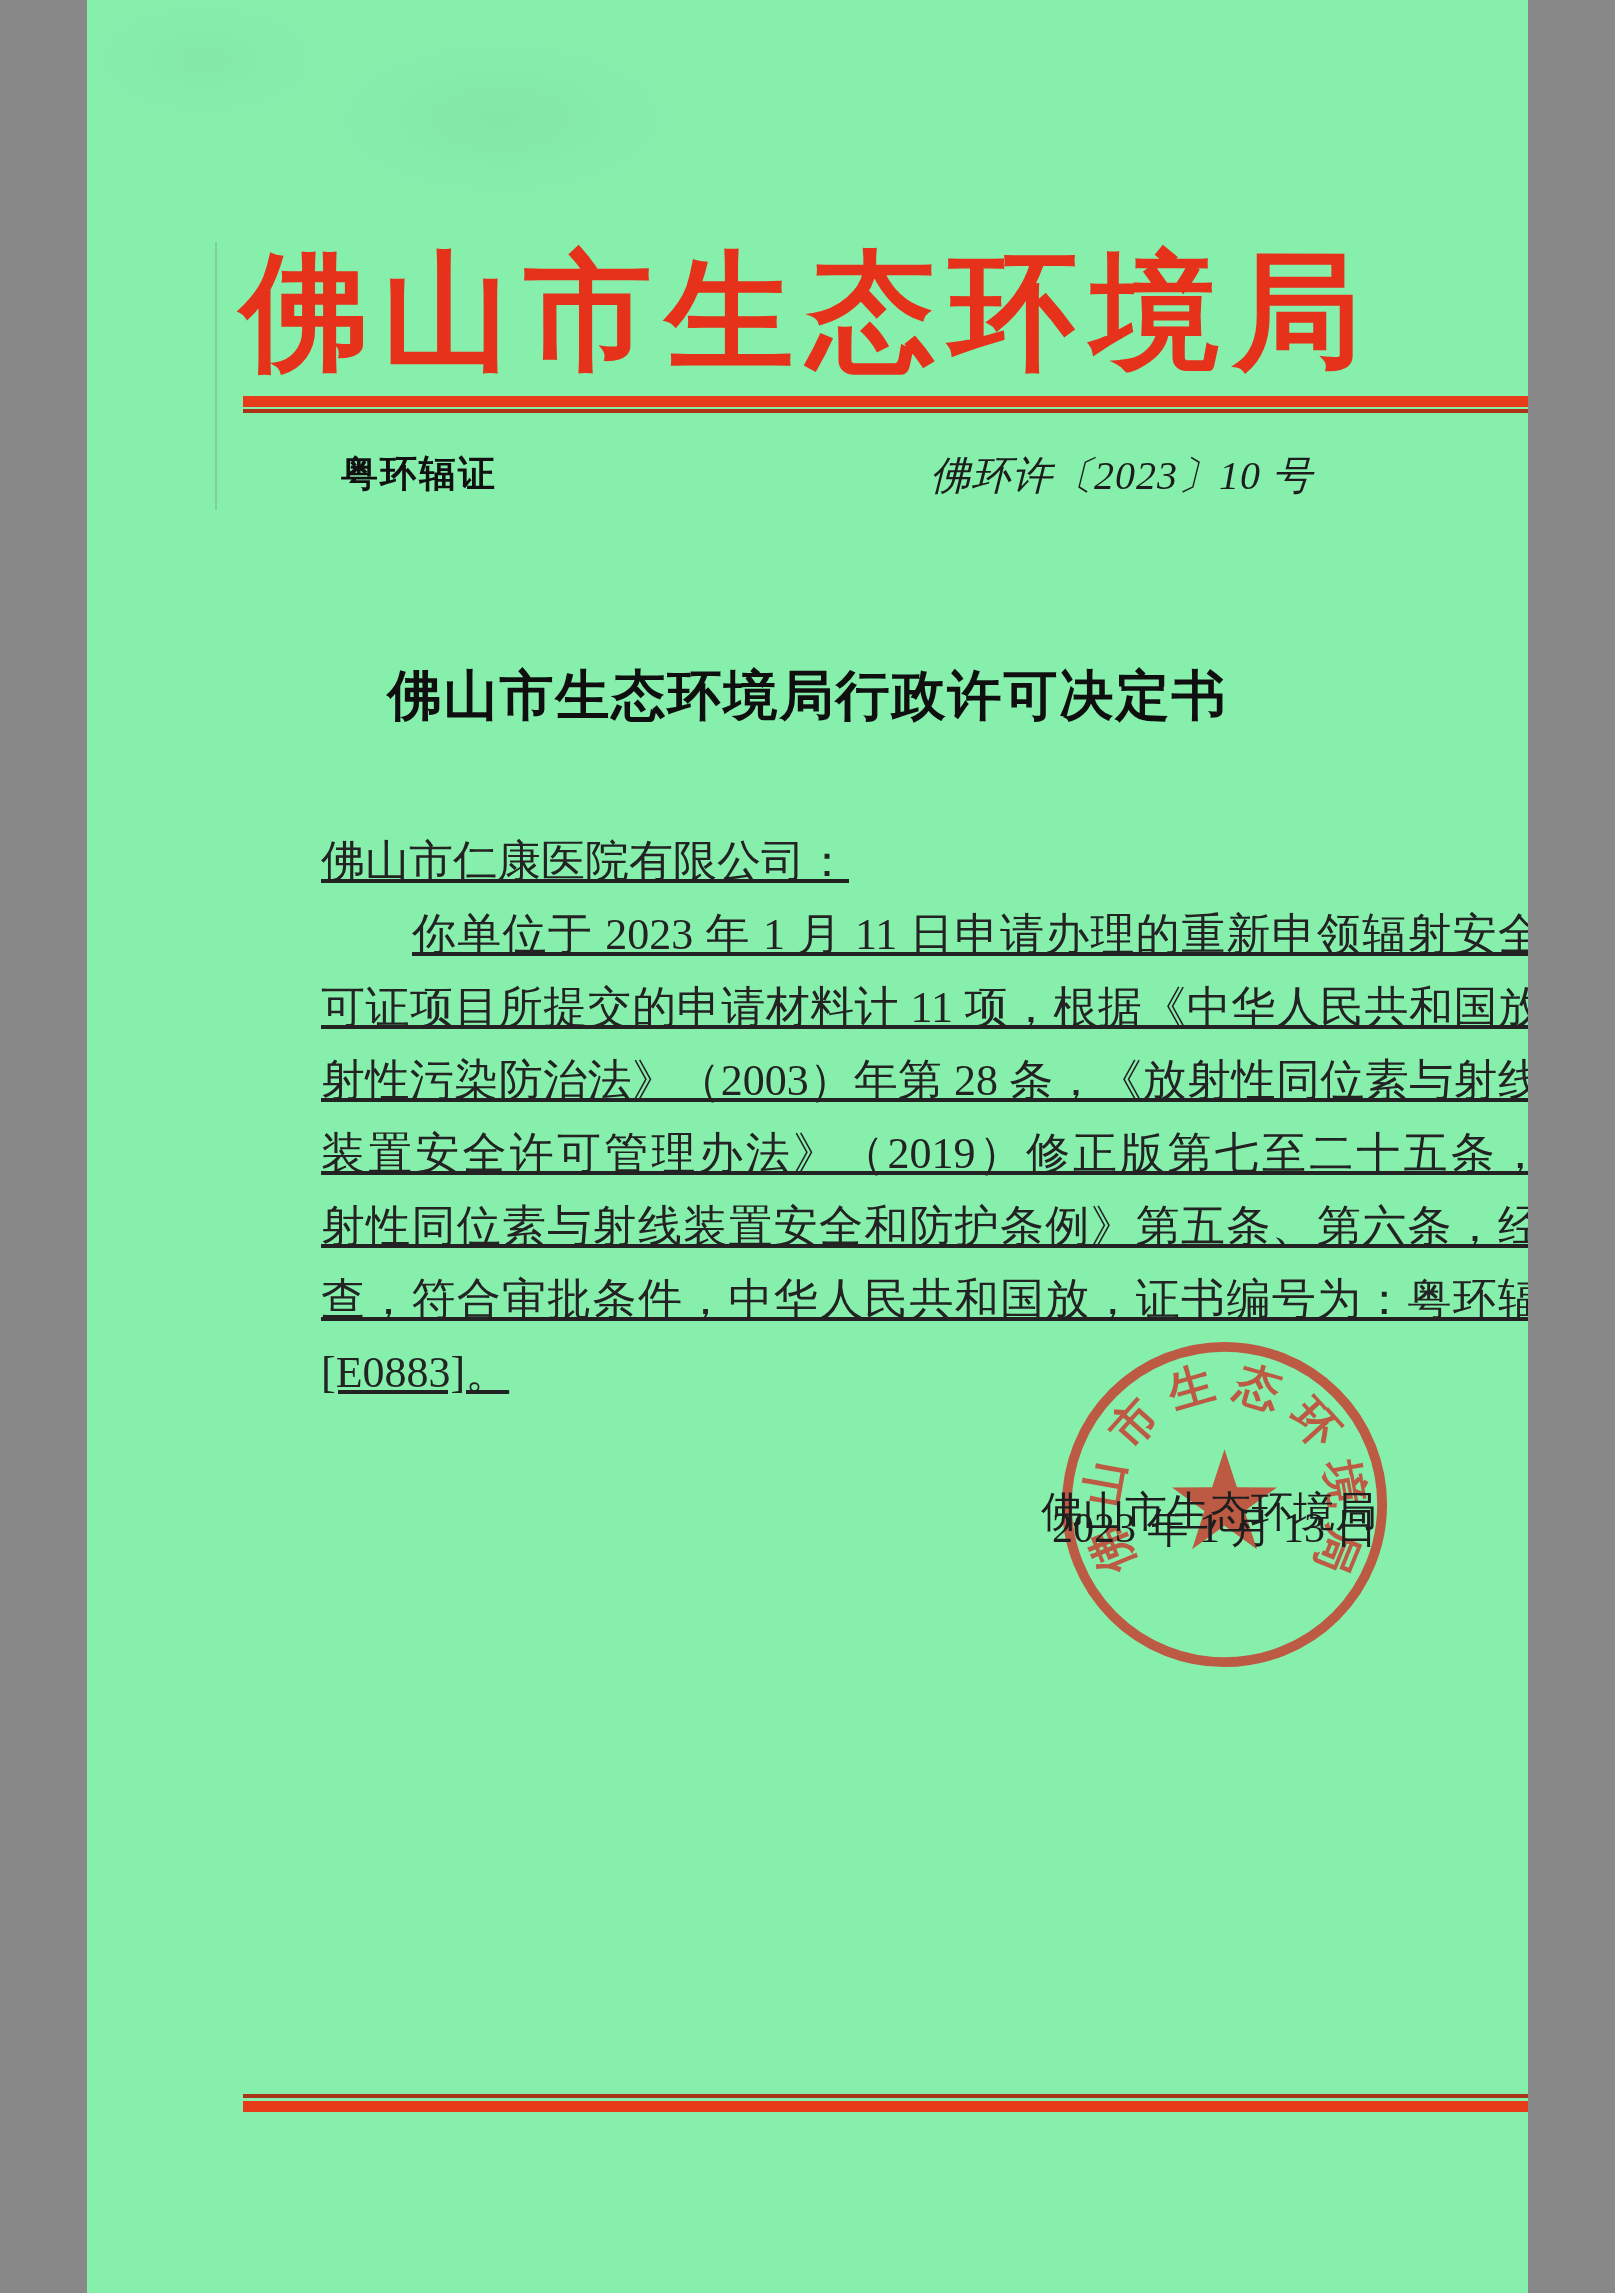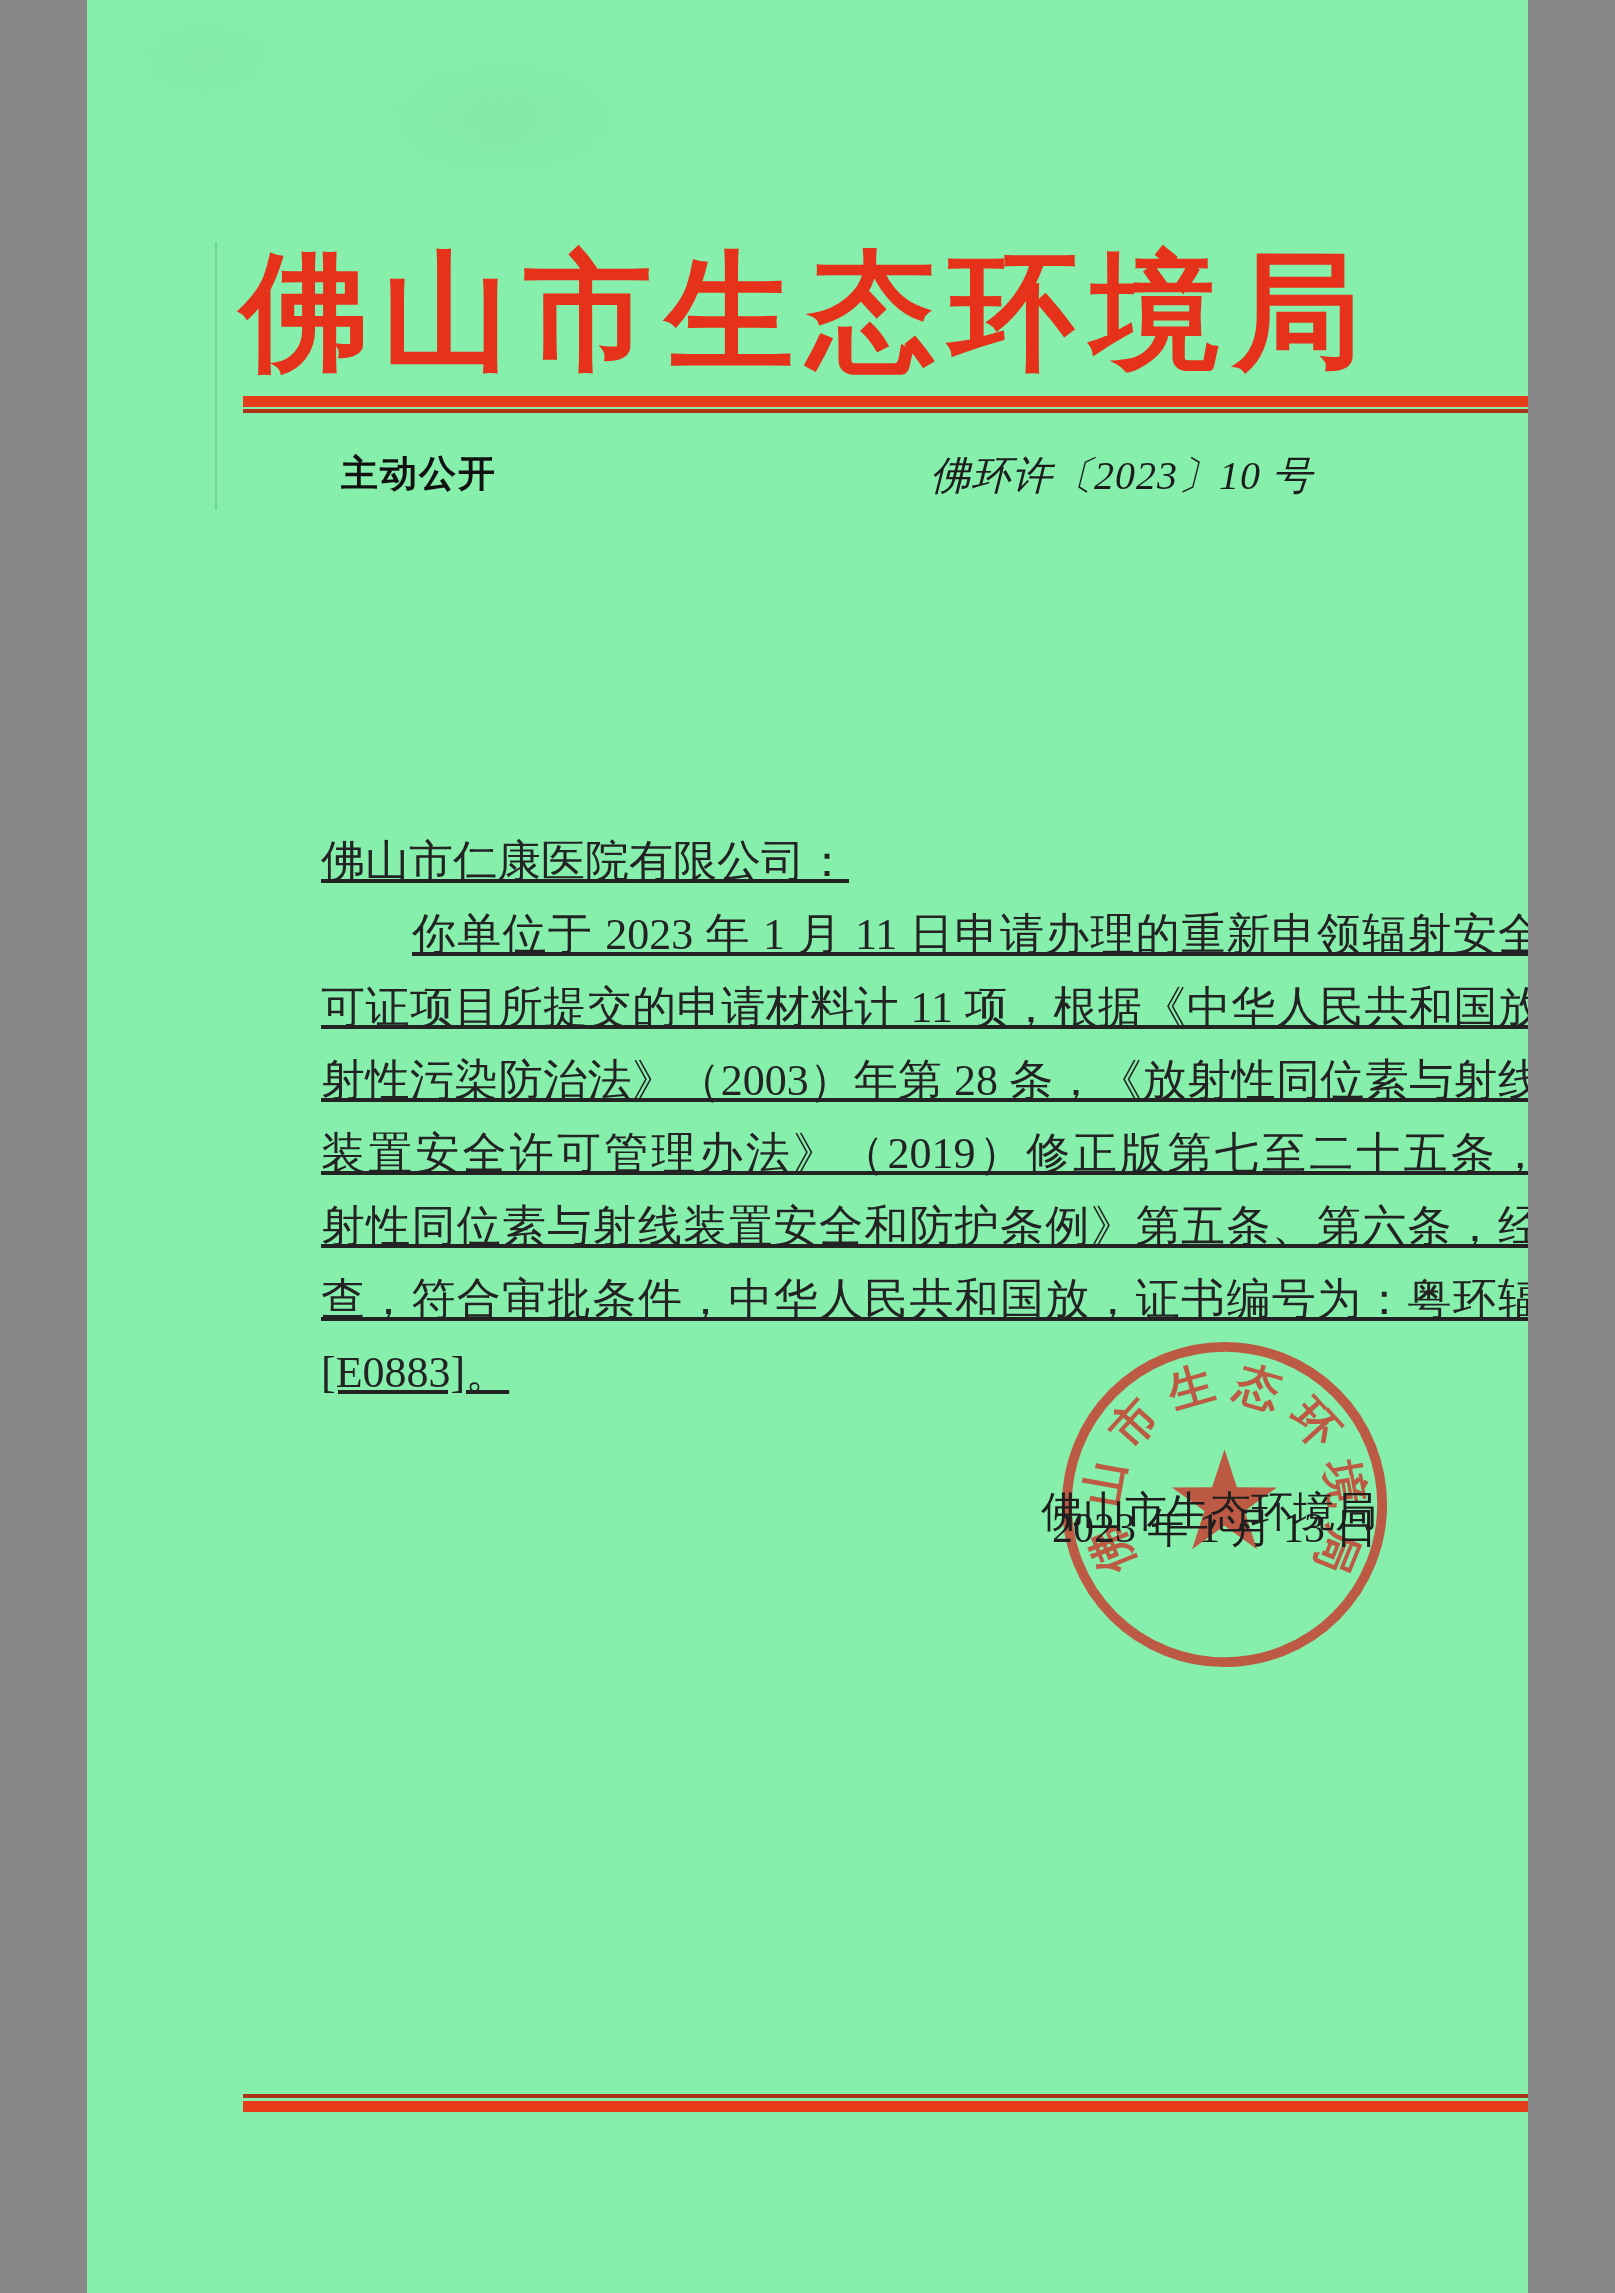--- a/index.html
+++ b/index.html
@@ -155,24 +155,25 @@
   <div class="smudge-topleft"></div>
   <div class="scan-edge-left"></div>
 
   <div class="agency-header">佛山市生态环境局</div>
 
   <div class="rule-top">
     <div class="rule-bar-thick"></div>
     <div class="rule-bar-thin"></div>
   </div>
 
-  <div class="publicity-label">主动公开</div>
+  <div class="publicity-label">粤环辐证</div>
 
   <div class="doc-number">佛环许〔2023〕10 号</div>
 
+  <div class="doc-title">佛山市生态环境局行政许可决定书</div>
 
   <div class="body-text">
     <div class="body-line">佛山市仁康医院有限公司：</div>
     <div class="body-line indent justify">你单位于 2023 年 1 月 11 日申请办理的重新申领辐射安全许</div>
     <div class="body-line justify">可证项目所提交的申请材料计 11 项，根据《中华人民共和国放</div>
     <div class="body-line justify">射性污染防治法》（2003）年第 28 条，《放射性同位素与射线</div>
     <div class="body-line justify">装置安全许可管理办法》（2019）修正版第七至二十五条，《放</div>
     <div class="body-line justify">射性同位素与射线装置安全和防护条例》第五条、第六条，经审</div>
     <div class="body-line justify">查，符合审批条件，中华人民共和国放，证书编号为：粤环辐证</div>
     <div class="body-line">[E0883]。</div>

